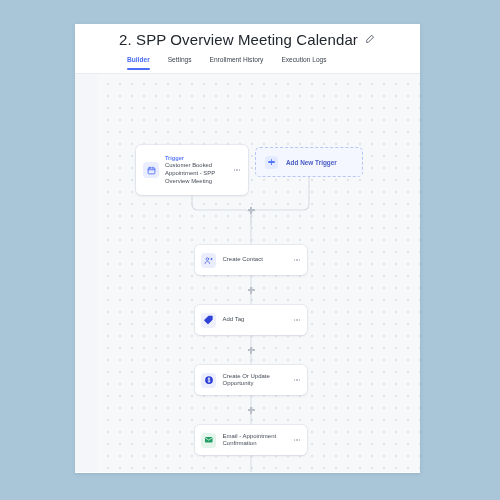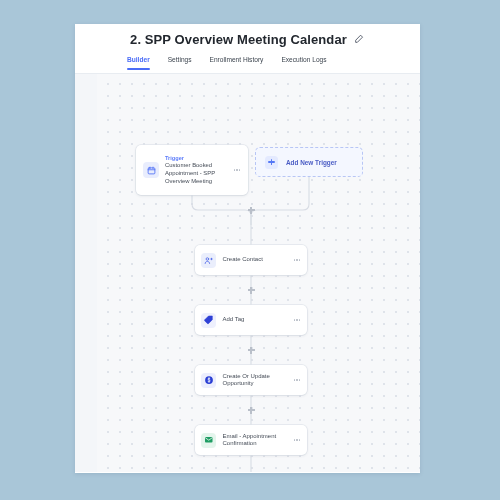--- a/index.html
+++ b/index.html
@@ -28,23 +28,23 @@
 
   
   #header {
     height: 30px;
     display: flex;
     align-items: center;
     justify-content: center;
     background: #ffffff;
   }
   #page-title {
-    font-size: 13px;
+    font-size: 15px;
     color: #22272e;
-    font-weight: 700;
+    font-weight: 400;
     letter-spacing: .1px;
   }
   #edit-title-button {
     margin-left: 7px;
     width: 11px;
     height: 11px;
     display: inline-flex;
     align-items: center;
     justify-content: center;
     cursor: pointer;

